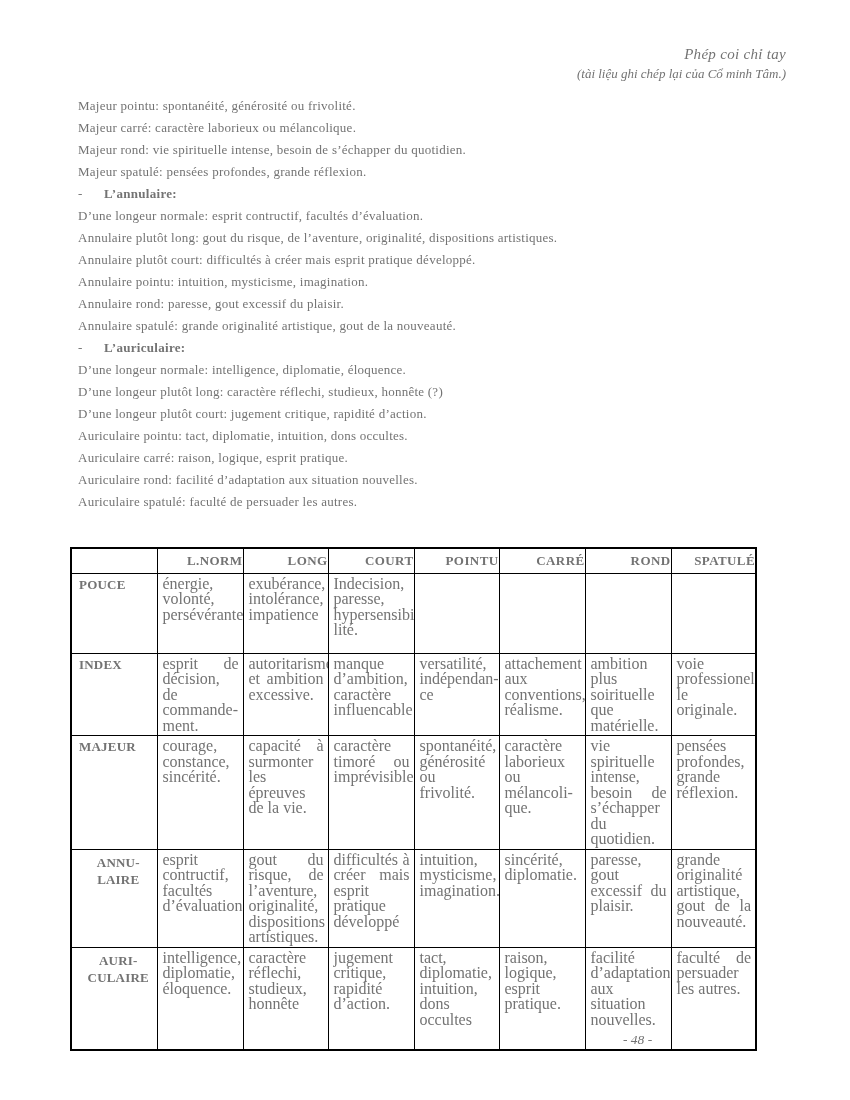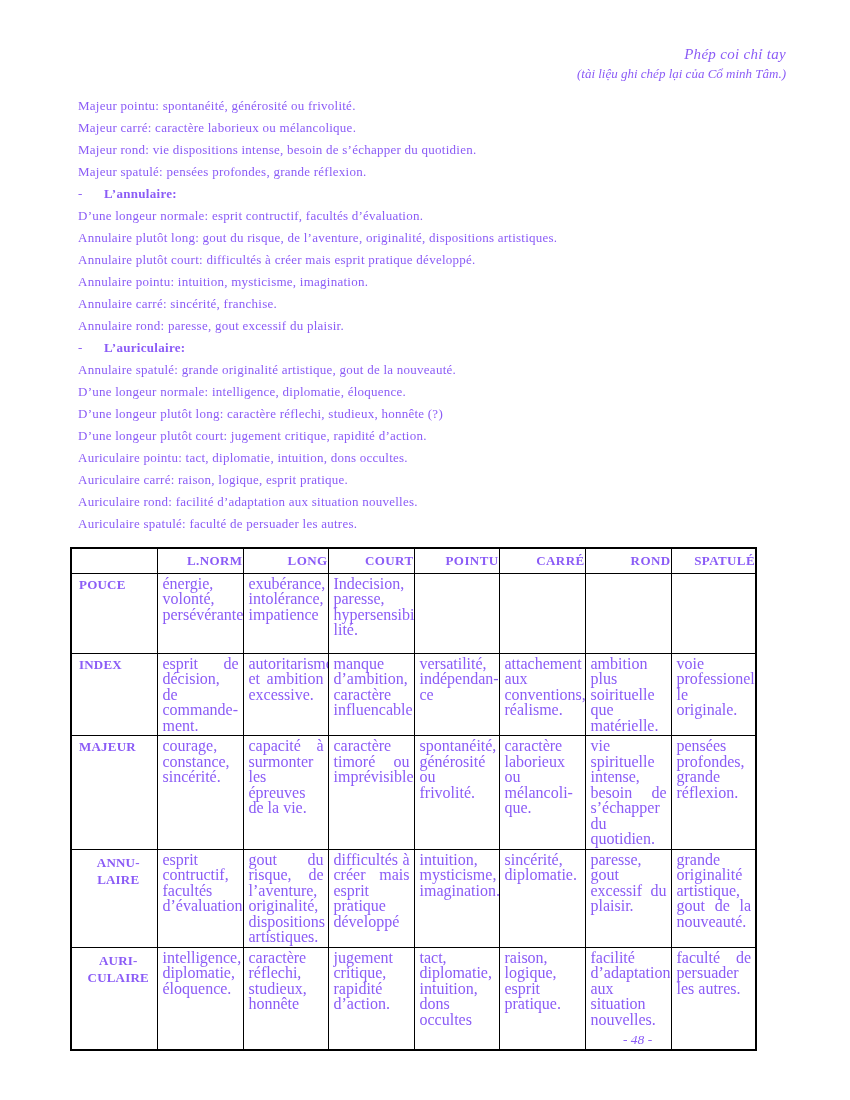--- a/index.html
+++ b/index.html
@@ -1,19 +1,19 @@
 <!DOCTYPE html>
 <html><head>
 <meta charset="utf-8">
 <style>
   * { margin:0; padding:0; box-sizing:border-box; }
   html, body { width:850px; height:1100px; background:#ffffff; }
   .page {
     position:relative; width:850px; height:1100px; background:#ffffff;
-    font-family:"Liberation Serif","DejaVu Serif",serif; color:#8b5cf6;
+    font-family:"Liberation Serif","DejaVu Serif",serif; color:#737373;
     overflow:hidden;
   }
   .page-header { position:absolute; top:46px; right:64px; text-align:right; font-style:italic; }
   .page-header .title { font-size:15px; letter-spacing:0.3px; }
   .page-header .subtitle { font-size:13px; margin-top:3px; }
 
   .body-text { position:absolute; left:78px; top:95px; width:714px; font-size:13px; letter-spacing:0.25px; }
   .line { height:22px; line-height:22px; white-space:nowrap; }
   .bullet-line .dash { display:inline-block; width:26px; font-weight:normal; }
   .bullet-line .blabel { font-weight:bold; letter-spacing:0.3px; }
@@ -52,35 +52,34 @@
 <div class="page">
 
   <div class="page-header">
     <div class="title">Phép coi chỉ tay</div>
     <div class="subtitle">(tài liệu ghi chép lại của Cổ minh Tâm.)</div>
   </div>
 
   <div class="body-text">
     <div class="line">Majeur pointu: spontanéité, générosité  ou frivolité.</div>
     <div class="line">Majeur carré: caractère laborieux ou mélancolique.</div>
-    <div class="line">Majeur rond: vie dispositions intense, besoin de s’échapper du quotidien.</div>
+    <div class="line">Majeur rond: vie spirituelle intense, besoin de s’échapper du quotidien.</div>
     <div class="line">Majeur spatulé: pensées profondes, grande réflexion.</div>
     <div class="line bullet-line">
       <span class="dash">-</span><span class="blabel">L’annulaire:</span>
     </div>
     <div class="line">D’une longeur normale: esprit contructif, facultés d’évaluation.</div>
     <div class="line">Annulaire plutôt long: gout du risque, de l’aventure, originalité, dispositions artistiques.</div>
     <div class="line">Annulaire plutôt court: difficultés à créer mais esprit pratique développé.</div>
     <div class="line">Annulaire pointu: intuition, mysticisme, imagination.</div>
-    <div class="line">Annulaire carré: sincérité, franchise.</div>
     <div class="line">Annulaire rond: paresse, gout excessif du plaisir.</div>
+    <div class="line">Annulaire spatulé: grande originalité artistique, gout de la nouveauté.</div>
     <div class="line bullet-line">
       <span class="dash">-</span><span class="blabel">L’auriculaire:</span>
     </div>
-    <div class="line">Annulaire spatulé: grande originalité artistique, gout de la nouveauté.</div>
     <div class="line">D’une longeur normale: intelligence, diplomatie, éloquence.</div>
     <div class="line">D’une longeur plutôt long: caractère réflechi, studieux, honnête (?)</div>
     <div class="line">D’une longeur plutôt court: jugement critique, rapidité d’action.</div>
     <div class="line">Auriculaire pointu: tact, diplomatie, intuition, dons occultes.</div>
     <div class="line">Auriculaire carré: raison, logique, esprit pratique.</div>
     <div class="line">Auriculaire rond: facilité d’adaptation aux situation nouvelles.</div>
     <div class="line">Auriculaire spatulé: faculté de persuader les autres.</div>
   </div>
 
   <table class="finger-table">

